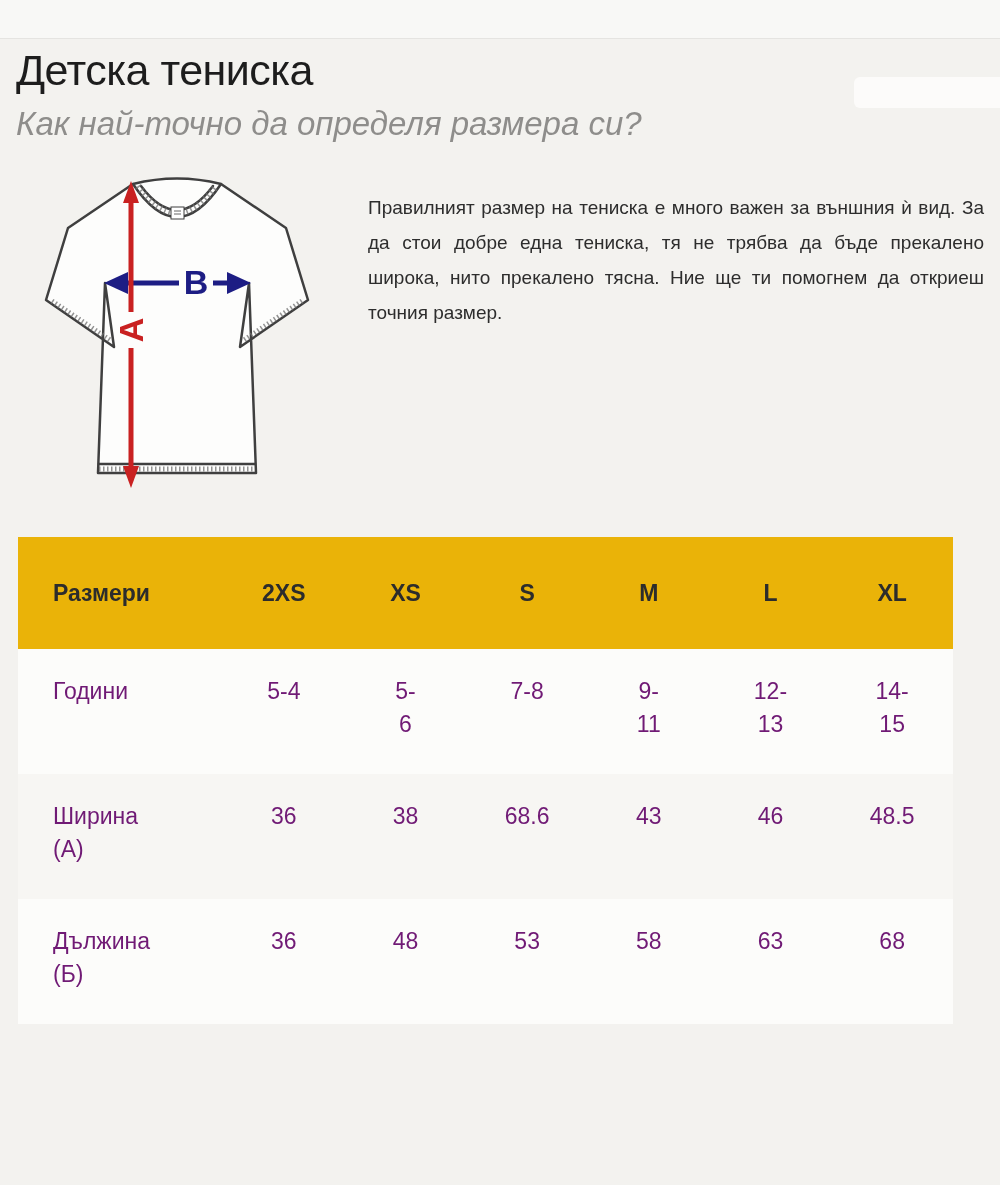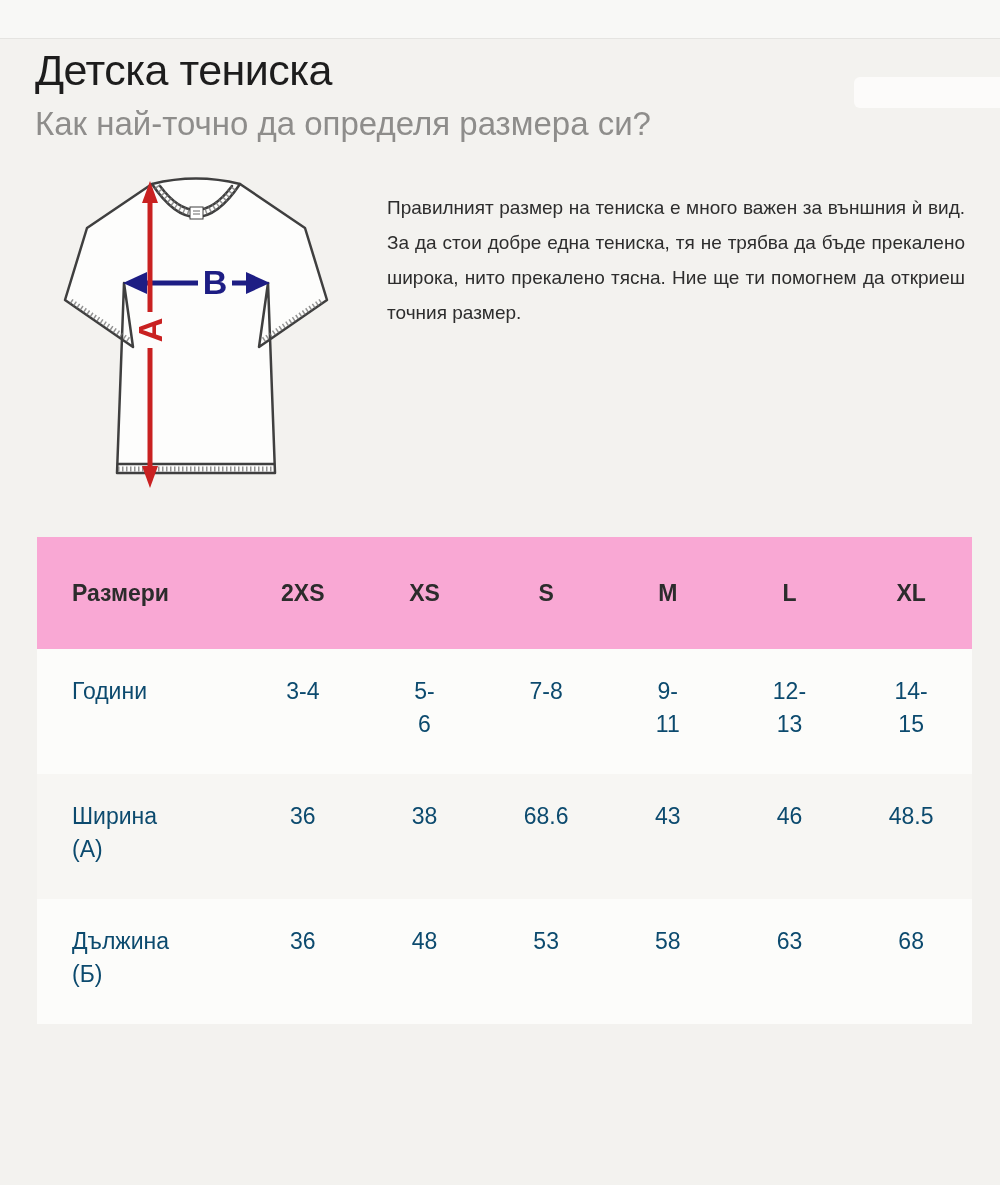--- a/index.html
+++ b/index.html
@@ -2,52 +2,52 @@
 <html><head>
 <meta charset="utf-8">
 <style>
   html,body{margin:0;padding:0;}
   body{
     width:1000px;height:1185px;overflow:hidden;position:relative;
     background:#f3f2ef;color:#2d2d2d;
     font-family:"Liberation Sans","DejaVu Sans",sans-serif;
   }
   .top-strip{height:38px;background:#f8f8f6;border-bottom:1px solid #e5e4e1;}
-  .content{padding:0 35px;}
+  .content{padding:0 16px;}
   .page-title{
     font-size:43px;line-height:50px;font-weight:500;color:#1d1d1d;
     margin:6px 0 0;letter-spacing:-0.5px;
   }
   .page-subtitle{
-    font-size:33px;line-height:40px;font-weight:400;color:#8e8d8b;margin:9px 0 0;
+    font-size:33px;line-height:40px;font-weight:400;color:#8e8d8b;margin:9px 0 0;font-style:italic;
   }
   .float-widget{
     position:absolute;top:77px;right:0;width:146px;height:31px;
     background:rgba(253,253,252,.85);border-radius:6px 0 0 6px;
   }
   .intro-row{display:flex;align-items:flex-start;margin-top:26px;}
   .diagram-wrap{flex:0 0 352px;width:352px;box-sizing:border-box;padding-left:22px;}
   .intro-right{flex:1;padding-top:20px;}
   .body-text{
     font-size:19px;line-height:35px;text-align:justify;margin:0;color:#2d2d2d;
   }
   .p2{margin-top:33px;}
   .p3{margin-top:0;}
   .size-table{
     width:935px;margin:28px 0 0 2px;border-collapse:collapse;table-layout:fixed;
     font-size:23px;
   }
-  .size-table thead tr{height:112px;background:#f9a8d4;}
+  .size-table thead tr{height:112px;background:#eab308;}
   .size-table thead th{font-weight:700;color:#2c2c2c;text-align:center;vertical-align:middle;padding:0;}
   .size-table th.first,.size-table td.first{text-align:left;padding-left:35px;}
   .size-table tbody tr{height:125px;}
   .size-table tbody tr:nth-child(odd){background:#fcfcfa;}
   .size-table tbody tr:nth-child(even){background:#f7f6f3;}
   .size-table tbody td{
-    vertical-align:top;padding-top:26px;text-align:center;color:#0c4a6e;
+    vertical-align:top;padding-top:26px;text-align:center;color:#701a75;
     white-space:pre-line;line-height:33px;
   }
 </style>
 </head>
 <body>
 
 <div class="top-strip"></div>
 <div class="float-widget"></div>
 
 <div class="content">
@@ -115,21 +115,21 @@
           <th>XS</th>
           <th>S</th>
           <th>M</th>
           <th>L</th>
           <th>XL</th>
         </tr>
     </thead>
     <tbody>
         <tr>
           <td class="first">Години</td>
-          <td>3-4</td>
+          <td>5-4</td>
           <td>5-
 6</td>
           <td>7-8</td>
           <td>9-
 11</td>
           <td>12-
 13</td>
           <td>14-
 15</td>
         </tr>

